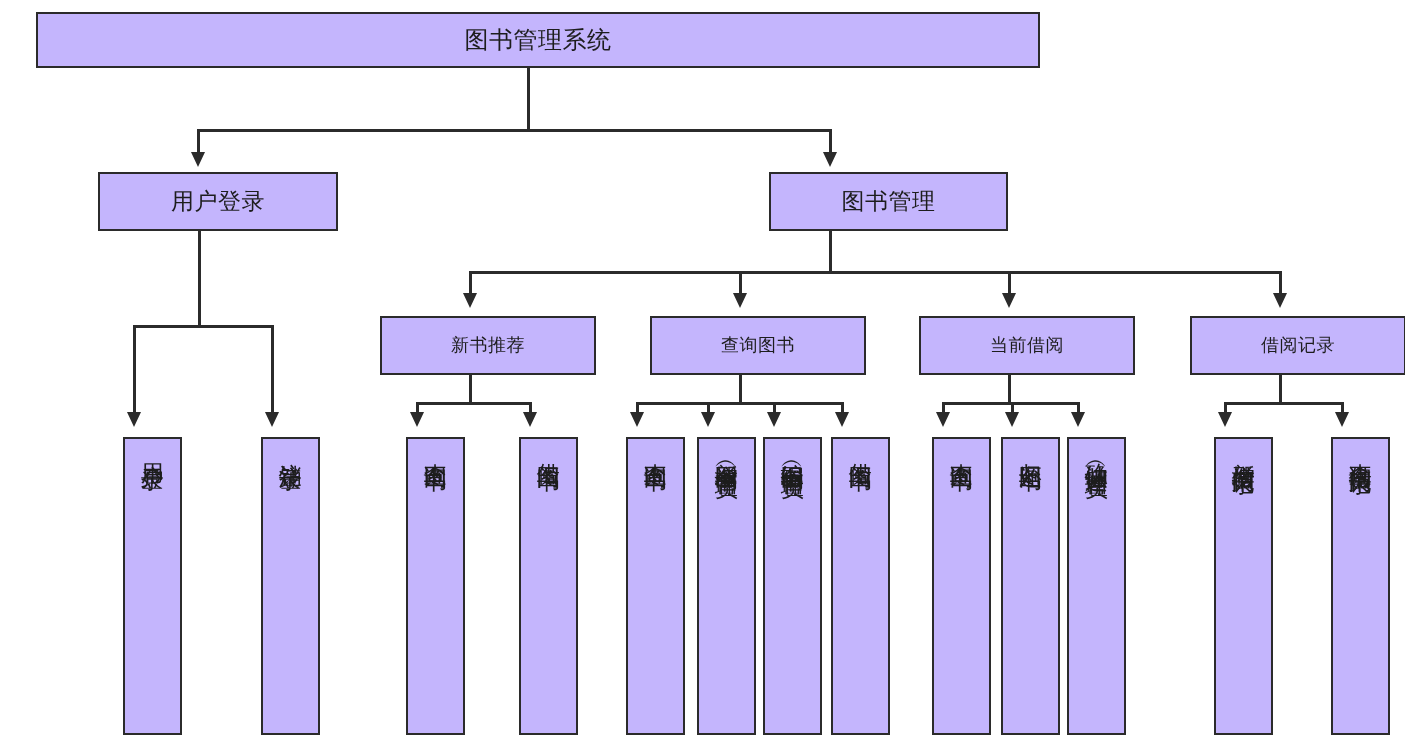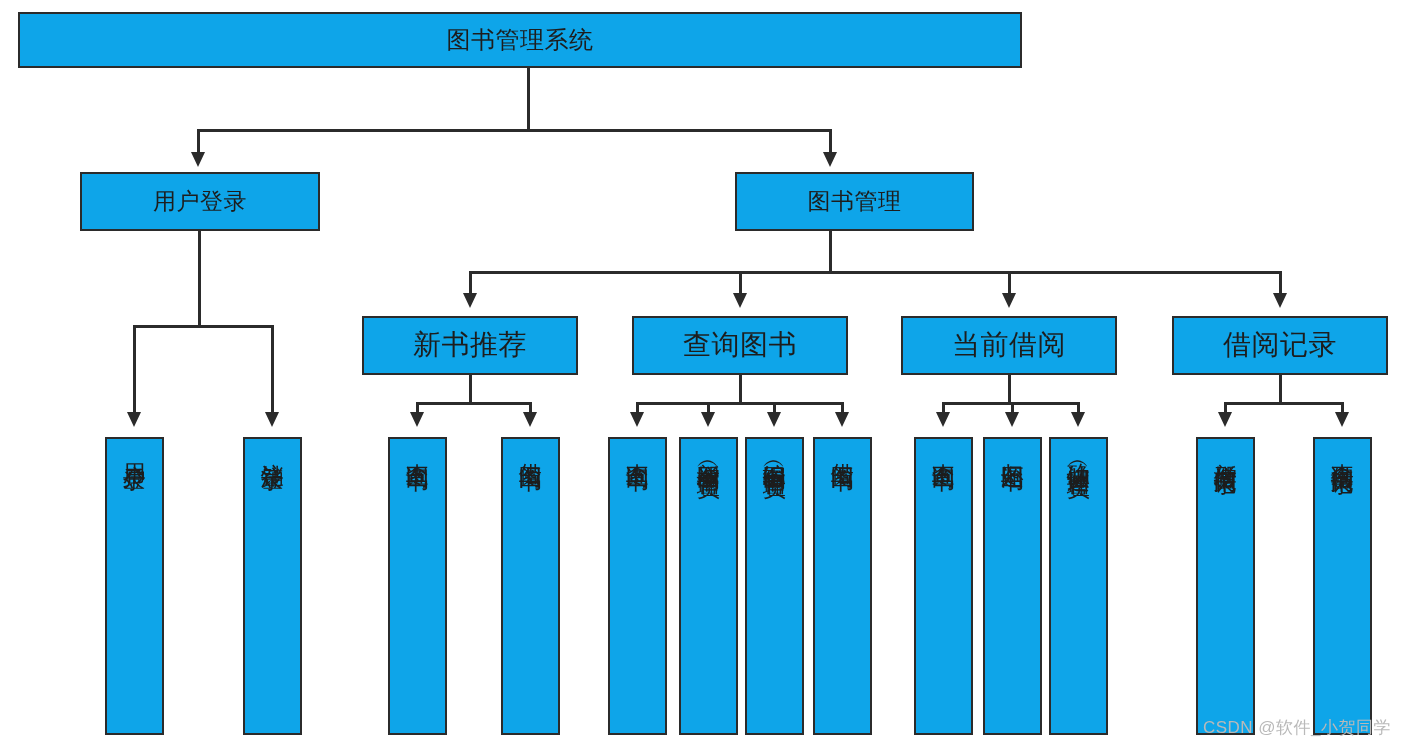--- a/index.html
+++ b/index.html
@@ -16,36 +16,37 @@
     width: 1405px;
     height: 747px;
     background: #ffffff;
     overflow: hidden;
   }
   
   .node {
     position: absolute;
     box-sizing: border-box;
     border: 2.5px solid #2b2b2b;
-    background: #0ea5e9;
+    background: #c4b5fd;
     display: flex;
     align-items: center;
     justify-content: center;
     text-align: center;
+    margin-left: 18px;
   }
   .node-label {
     font-size: 23px;
     line-height: 1.15;
     letter-spacing: 0.5px;
     color: #1d1d1d;
     white-space: nowrap;
   }
   .node.root .node-label { font-size: 24px; }
   .node.level1 .node-label { font-size: 23px; }
-  .node.level2 .node-label { font-size: 28px; }
+  .node.level2 .node-label { font-size: 18px; }
 
   
   .node.leaf {
     align-items: flex-start;
     justify-content: center;
     padding-top: 6px;
   }
   .node.leaf .node-label {
     writing-mode: vertical-rl;
     text-orientation: upright;
@@ -99,21 +100,21 @@
   <div class="edge h" style="left:197px; top:129px; width:634px; height:2.5px;"></div>
 
   <div class="edge v" style="left:197px; top:129px; width:2.5px; height:27px;"></div>
   <div class="arrow" style="left:191px; top:152px;"></div>
   <div class="edge v" style="left:829px; top:129px; width:2.5px; height:27px;"></div>
   <div class="arrow" style="left:823px; top:152px;"></div>
 
   <div class="node level1" style="left:80px; top:172px; width:240px; height:59px;">
     <span class="node-label">用户登录</span>
   </div>
-  <div class="node level1" style="left:735px; top:172px; width:239px; height:59px;">
+  <div class="node level1" style="left:751px; top:172px; width:239px; height:59px;">
     <span class="node-label">图书管理</span>
   </div>
 
   <div class="edge v" style="left:198px; top:231px; width:2.5px; height:96px;"></div>
   <div class="edge h" style="left:133px; top:325px; width:140px; height:2.5px;"></div>
   <div class="edge v" style="left:133px; top:325px; width:2.5px; height:91px;"></div>
   <div class="arrow" style="left:127px; top:412px;"></div>
   <div class="edge v" style="left:271px; top:325px; width:2.5px; height:91px;"></div>
   <div class="arrow" style="left:265px; top:412px;"></div>
 
@@ -216,15 +217,14 @@
     <span class="node-label">确认归还（管理员）</span>
   </div>
 
   <div class="node leaf" style="left:1196px; top:437px; width:59px; height:298px;">
     <span class="node-label">新增借阅记录</span>
   </div>
   <div class="node leaf" style="left:1313px; top:437px; width:59px; height:298px;">
     <span class="node-label">查询借阅记录</span>
   </div>
 
-  <div id="watermark">CSDN @软件_小贺同学</div>
 
 </div>
 
 </body></html>

